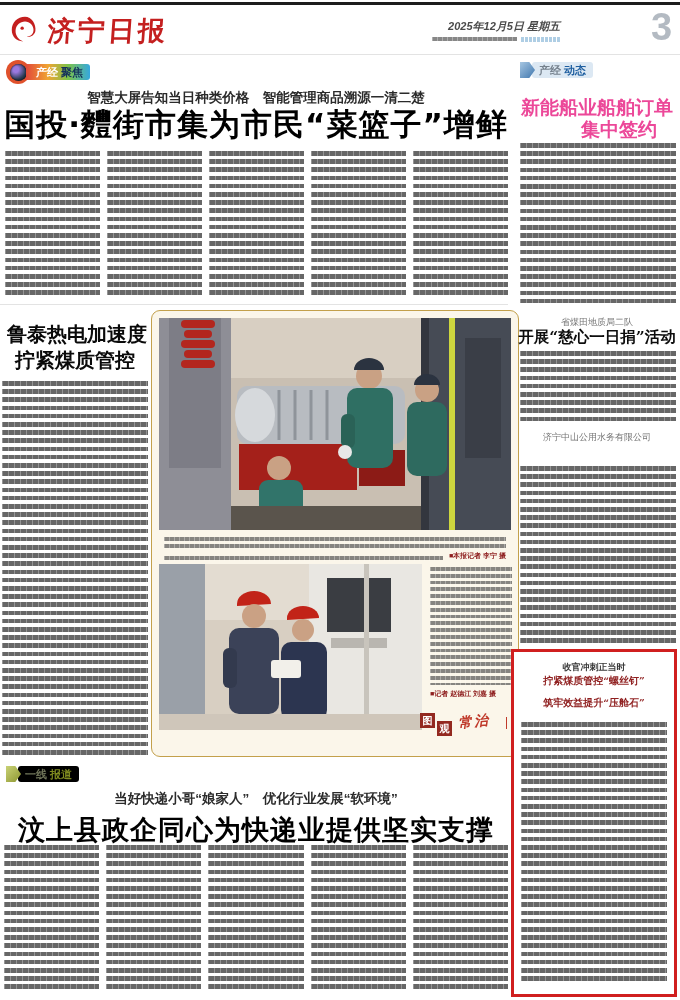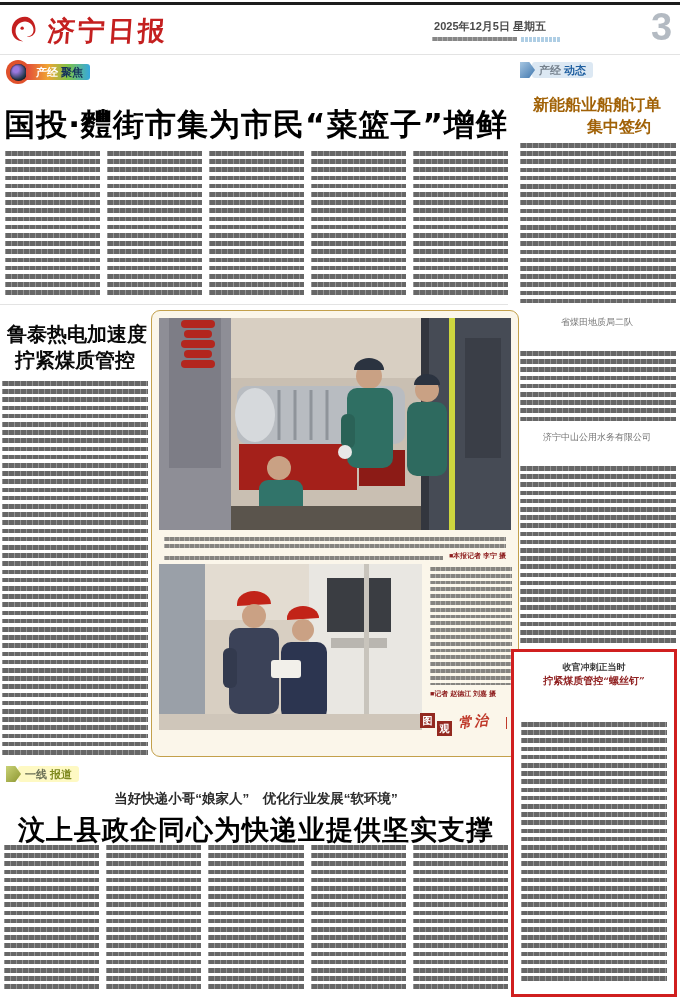--- a/index.html
+++ b/index.html
@@ -31,21 +31,21 @@
   .section-title{font-size:28px;font-weight:900;letter-spacing:1px;color:#000;}
   .page-number{font-size:38px;font-weight:800;color:#b3bac2;}
 
   
   .pill{height:16px;border-radius:3px;display:flex;align-items:center;gap:3px;
         padding:0 7px;font-size:11px;font-weight:700;line-height:16px;}
   .arrow{width:15px;height:16px;clip-path:polygon(0 0,62% 0,100% 50%,62% 100%,0 100%);}
   .arrow.blue{background:linear-gradient(135deg,#a6c6e2,#3f76ad);}
   .arrow.olive{background:linear-gradient(135deg,#c9d276,#8d9630);}
   .pill.blue{background:#dce8f3;}
-  .pill.olive{background:#fef9c3;text-align:center;}
+  .pill.olive{background:#000000;text-align:center;}
   .pill .muted{color:#76828e;}
   .pill.olive .muted{color:#6e7358;}
   .pill .strongblue{color:#1f5fa0;}
   .pill .strongolive{color:#7f8a1f;}
 
   .cam-ring{width:24px;height:24px;border-radius:50%;background:#e0512c;
             display:flex;align-items:center;justify-content:center;}
   .cam-lens{width:17px;height:17px;border-radius:50%;
             background:radial-gradient(circle at 34% 32%, #9a79e0 18%, #2a3c52 62%, #10161f 100%);
             box-shadow:inset 0 0 2px #000;}
@@ -55,21 +55,21 @@
   .ribbon .w{color:#fff;} .ribbon .d{color:#15305c;}
 
   
   .kicker-lg{font-size:13.5px;font-weight:600;color:#2b2b2b;}
   .headline-xl{font-size:31px;font-weight:900;color:#000;letter-spacing:1px;
                font-family:"DejaVu Sans","Liberation Sans",sans-serif;}
   .headline-bottom{font-size:27px;font-weight:900;color:#000;letter-spacing:1px;
                font-family:"DejaVu Serif","Liberation Serif",serif;}
   .headline-left{font-size:20px;font-weight:900;color:#0a0a0a;
                font-family:"DejaVu Serif","Liberation Serif",serif;}
-  .sb-headline-blue{font-size:16px;font-weight:900;color:#a16207;
+  .sb-headline-blue{font-size:19px;font-weight:900;color:#ec4899;
                font-family:"DejaVu Serif","Liberation Serif",serif;}
   .sb-kicker{font-size:9px;color:#767676;}
   .sb-headline{font-size:15.5px;font-weight:900;color:#0d0d0d;
                font-family:"DejaVu Serif","Liberation Serif",serif;}
   .red-kicker{font-size:9px;color:#3a3a3a;font-weight:700;}
   .red-headline{font-size:10px;font-weight:900;color:#8f1f1f;
                font-family:"DejaVu Serif","Liberation Serif",serif;}
 
   .hr{background:#e3e3e3;height:1px;}
 
@@ -94,40 +94,41 @@
     <span style="display:inline-block;width:34px;height:34px;">
       <svg viewBox="0 0 36 36" width="34" height="34">
         <path d="M18 3c-8 0-14 6-14 14 0 7 5 12 12 12-5-2-8-6-8-11 0-6 5-10 10-10 5 0 9 4 9 9 0 4-3 7-7 7 3 1 8-1 9-6 1-7-4-15-11-15z" fill="#c41f1f"></path>
         <path d="M10 10c2-3 6-5 9-4-3 1-6 2-9 4z" fill="#c41f1f"></path>
         <circle cx="15" cy="15" r="1.8" fill="#c41f1f"></circle>
       </svg>
     </span>
     <span class="paper-name">济宁日报</span>
   </div>
 
-  <div class="abs date-line" style="left:316px;top:19px;width:230px;">2025年12月5日 星期五</div>
+  <div class="abs date-line" style="left:330px;top:19px;width:230px;font-style:italic;">2025年12月5日 星期五</div>
   <div class="abs" style="left:432px;top:37px;width:128px;height:6px;display:flex;gap:4px;">
     <div class="greek small" style="flex:2.2;height:5px;"></div>
     <div style="flex:1;height:5px;background:repeating-linear-gradient(90deg,#9bc2de 0 3px,transparent 3px 4px);opacity:.8;"></div>
   </div>
 
   <div class="abs page-number" style="left:651px;top:6px;">3</div>
 
   <div class="abs hr" style="left:0;top:54px;width:680px;"></div>
 
   <div class="abs" style="left:6px;top:60px;display:flex;align-items:center;">
     <span class="cam-ring">
         <span class="cam-lens"></span>
       </span>
     <span class="ribbon" style="margin-left:-4px;">
       <span class="w">产经</span>
       <span class="d">聚焦</span>
     </span>
   </div>
 
+  <div class="abs center kicker-lg" style="left:0;top:89px;width:512px;">智慧大屏告知当日种类价格　智能管理商品溯源一清二楚</div>
   <div class="abs center headline-xl" style="left:0;top:104px;width:512px;">国投·麷街市集为市民“菜篮子”增鲜</div>
 
   <div class="abs cols" style="left:5px;top:151px;width:503px;height:146px;">
     <div class="col greek"></div>
     <div class="col greek"></div>
     <div class="col greek"></div>
     <div class="col greek"></div>
     <div class="col greek"></div>
   </div>
 
@@ -234,28 +235,30 @@
       <span class="muted">产经</span>
       <span class="strongblue">动态</span>
     </span>
   </div>
 
   <div class="abs center sb-headline-blue" style="left:518px;top:95px;width:158px;">新能船业船舶订单</div>
   <div class="abs center sb-headline-blue" style="left:540px;top:117px;width:158px;">集中签约</div>
   <div class="abs greek" style="left:520px;top:143px;width:156px;height:160px;"></div>
 
   <div class="abs center sb-kicker" style="left:518px;top:316px;width:158px;">省煤田地质局二队</div>
+  <div class="abs center sb-headline" style="left:518px;top:327px;width:158px;">开展“慈心一日捐”活动</div>
   <div class="abs greek" style="left:520px;top:351px;width:156px;height:73px;"></div>
 
   <div class="abs center sb-kicker" style="left:518px;top:431px;width:158px;">济宁中山公用水务有限公司</div>
   <div class="abs greek" style="left:520px;top:466px;width:156px;height:178px;"></div>
 
   <div class="abs red-box" style="left:511px;top:649px;width:160px;height:342px;">
     <div class="abs center red-kicker" style="left:0;top:9px;width:160px;">收官冲刺正当时</div>
     <div class="abs center red-headline" style="left:0;top:22px;width:160px;">拧紧煤质管控“螺丝钉”</div>
+    <div class="abs center red-headline" style="left:0;top:44px;width:160px;">筑牢效益提升“压舱石”</div>
     <div class="abs greek" style="left:7px;top:70px;width:146px;height:262px;"></div>
   </div>
 
   <div class="abs" style="left:6px;top:766px;display:flex;align-items:center;">
     <span class="arrow olive"></span>
     <span class="pill olive" style="margin-left:-3px;">
       <span class="muted">一线</span>
       <span class="strongolive">报道</span>
     </span>
   </div>

